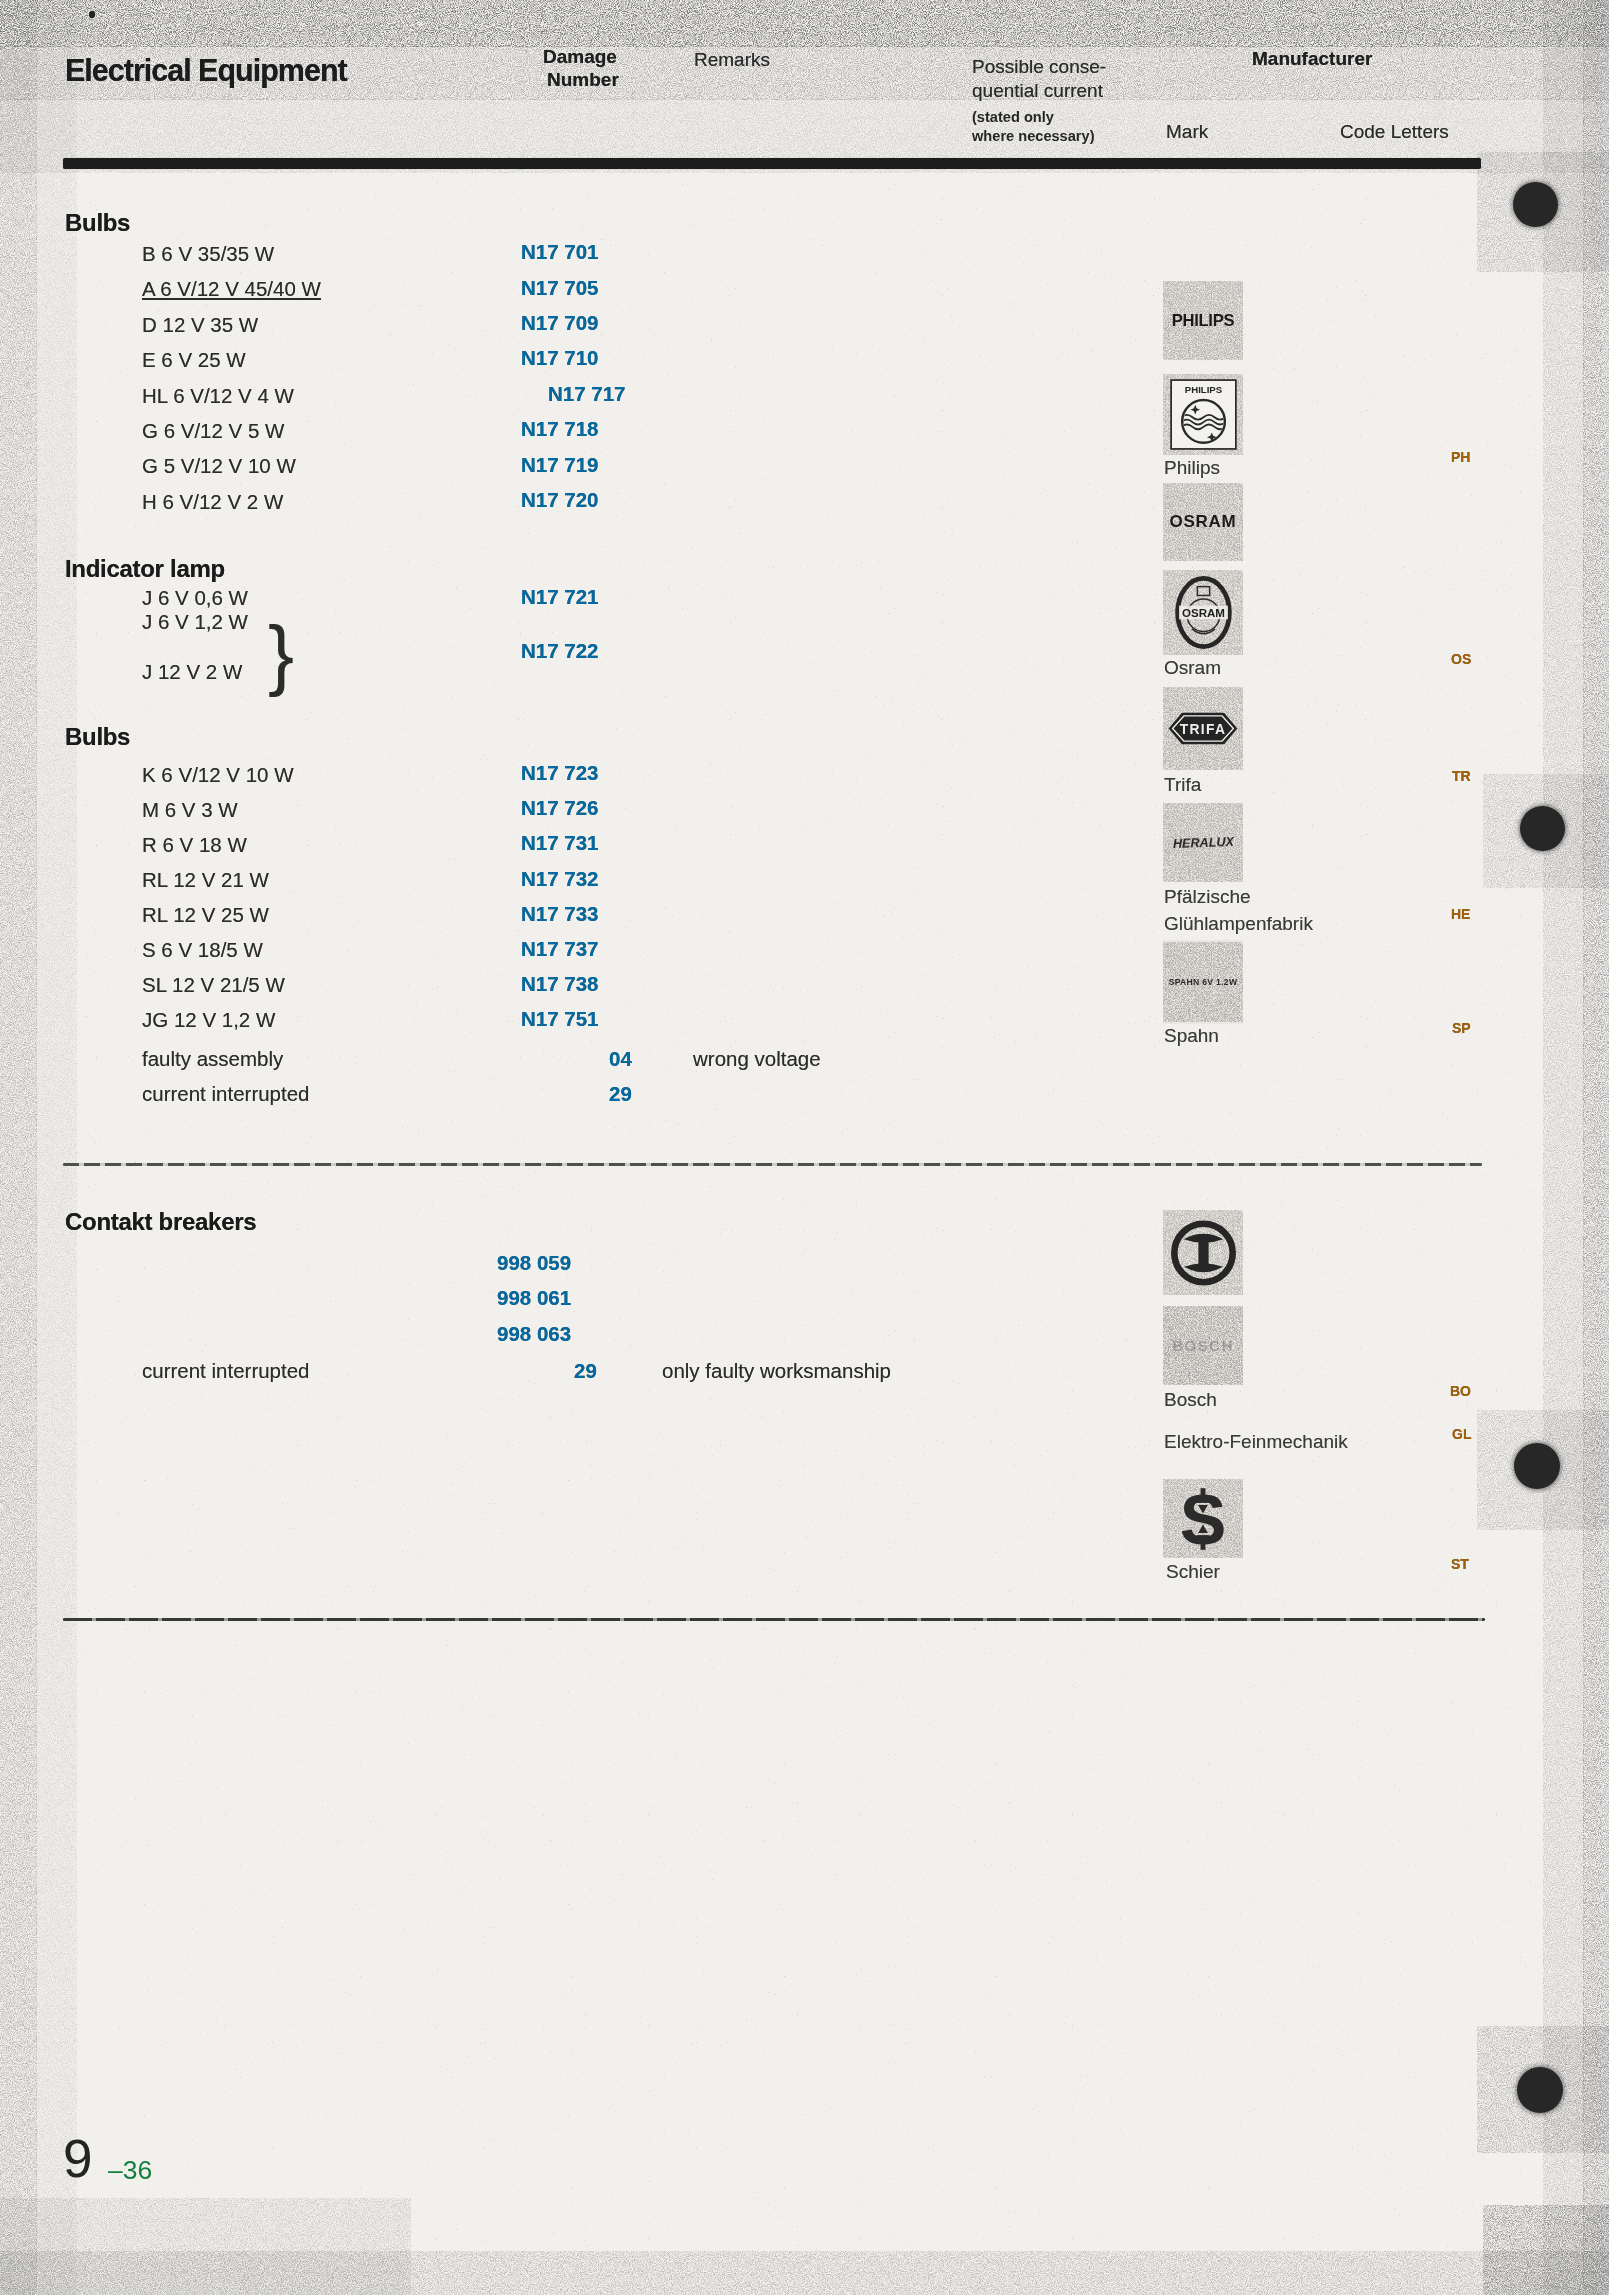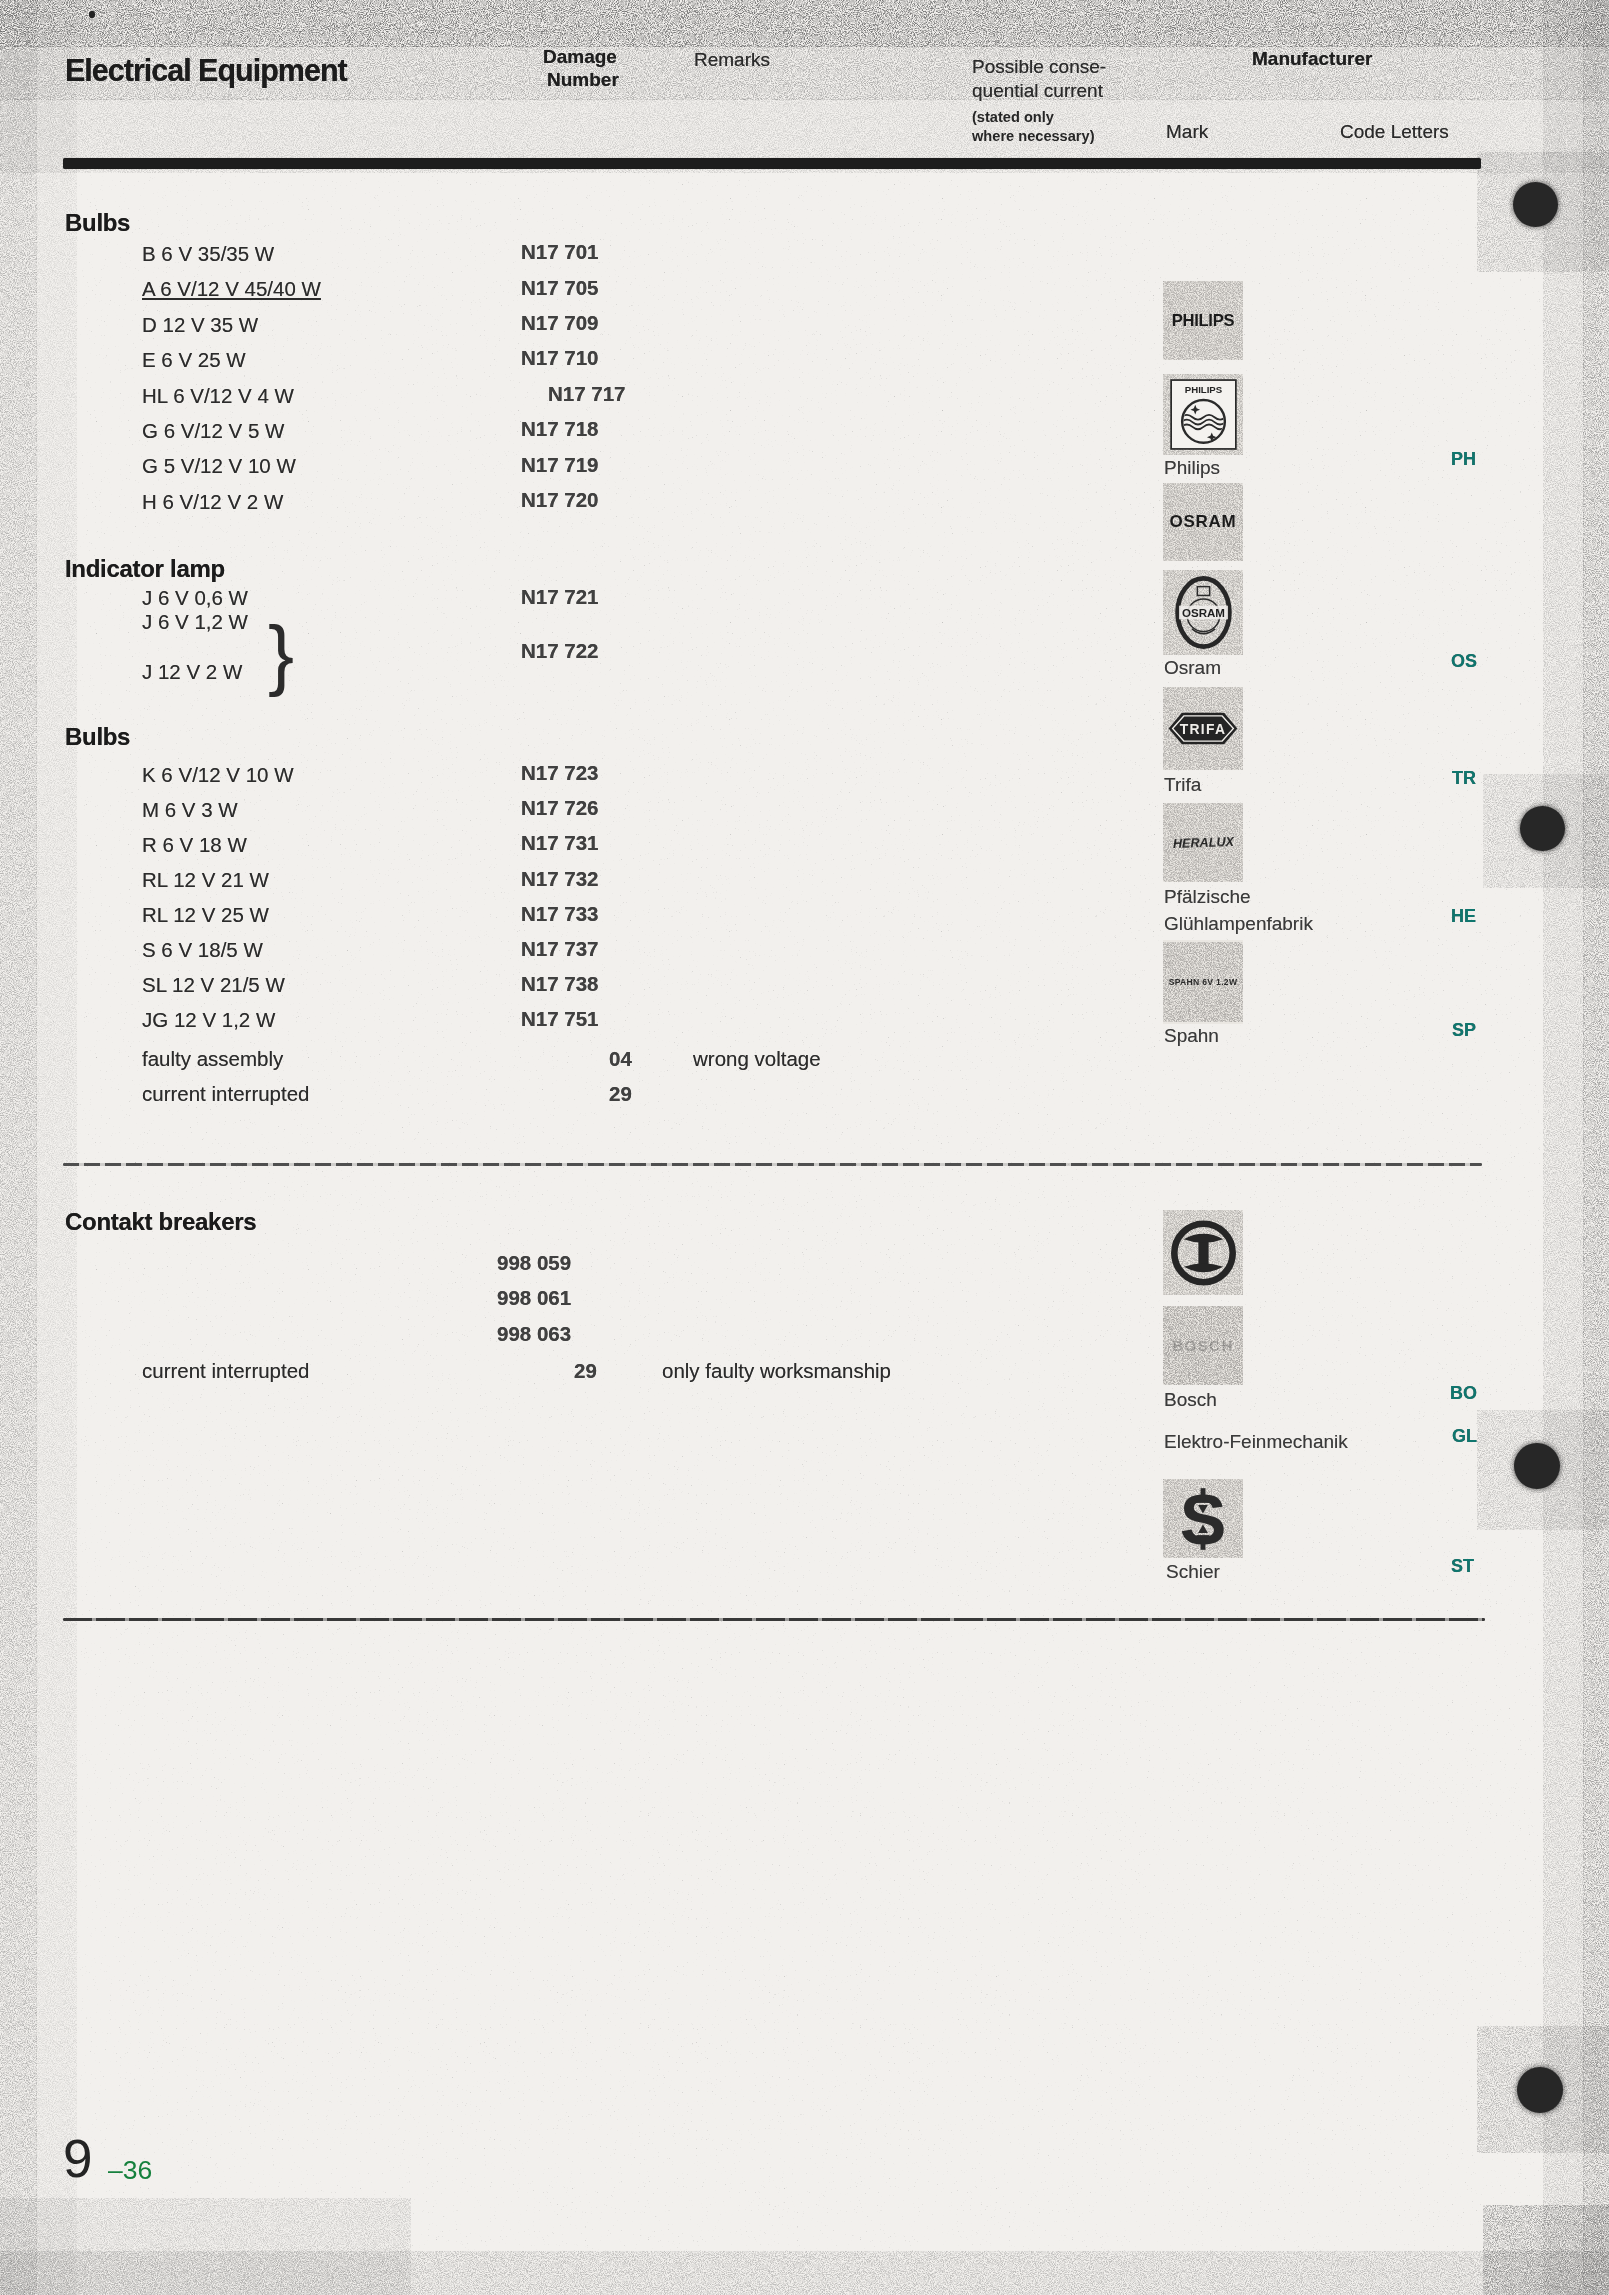--- a/index.html
+++ b/index.html
@@ -7,23 +7,23 @@
         font-family:"Liberation Sans","DejaVu Sans",sans-serif;color:#242424;}
   .abs{position:absolute;}
   .noise-svg{position:absolute;left:0;top:0;pointer-events:none;}
   
   .title{font-size:30.5px;font-weight:bold;letter-spacing:-1px;color:#1c1c1c;text-shadow:0 0 0.5px rgba(25,25,25,.8);}
   .colhead-b{font-size:19px;font-weight:bold;color:#1f1f1f;text-shadow:0 0 0.3px rgba(25,25,25,.7);}
   .colhead{font-size:19px;font-weight:400;color:#2a2a2a;text-shadow:0 0 0.3px rgba(40,40,40,.6);}
   .colhead-s{font-size:14.6px;font-weight:600;color:#262626;}
   .h2{font-size:24px;font-weight:bold;letter-spacing:-0.3px;color:#1b1b1b;text-shadow:0 0 0.4px rgba(25,25,25,.8);}
   .item{font-size:20.5px;font-weight:400;color:#2b2b2b;text-shadow:0 0 0.4px rgba(43,43,43,.55);white-space:nowrap;}
-  .num{font-size:20.5px;font-weight:bold;color:#404040;text-shadow:0 0 0.4px rgba(29,29,29,.7);white-space:nowrap;}
+  .num{font-size:20.5px;font-weight:bold;color:#0369a1;text-shadow:0 0 0.4px rgba(29,29,29,.7);white-space:nowrap;}
   .caption{font-size:19px;font-weight:400;color:#3a3a3a;text-shadow:0 0 0.5px rgba(58,58,58,.5);white-space:nowrap;}
-  .code{font-size:18px;font-weight:bold;color:#0f766e;text-shadow:0 0 0.4px rgba(29,29,29,.7);}
+  .code{font-size:14px;font-weight:bold;color:#a16207;text-shadow:0 0 0.4px rgba(29,29,29,.7);}
   .brace{font-size:78px;font-weight:300;color:#2c2c2c;line-height:1;}
   .rule-thick{background:#1d1d1d;border-radius:2px;box-shadow:0 0 0.7px rgba(0,0,0,.6);}
   .rule-dash{background:repeating-linear-gradient(90deg,#4f4f4f 0 16px,rgba(79,79,79,.22) 16px 21px);border-radius:1.3px;}
   .rule-thin{background:repeating-linear-gradient(90deg,#383838 0 29px,rgba(56,56,56,.45) 29px 33px);border-radius:1.3px;}
   .logo-box{position:absolute;left:1163px;width:80px;background:#eae7e2;overflow:hidden;}
   .logo-box .bn{position:absolute;left:0;top:0;width:100%;height:100%;}
   .logo-box .content{position:absolute;left:0;top:0;width:100%;height:100%;display:flex;align-items:center;justify-content:center;}
   .punch{position:absolute;background:#272727;border-radius:50%;box-shadow:0 0 4.6px 1.3px rgba(39,39,39,.55);}
   .pagenum-big{font-size:53px;font-weight:400;color:#242424;line-height:1;}
   .pagenum-small{font-size:26.5px;font-weight:400;color:#15803d;line-height:1;}

